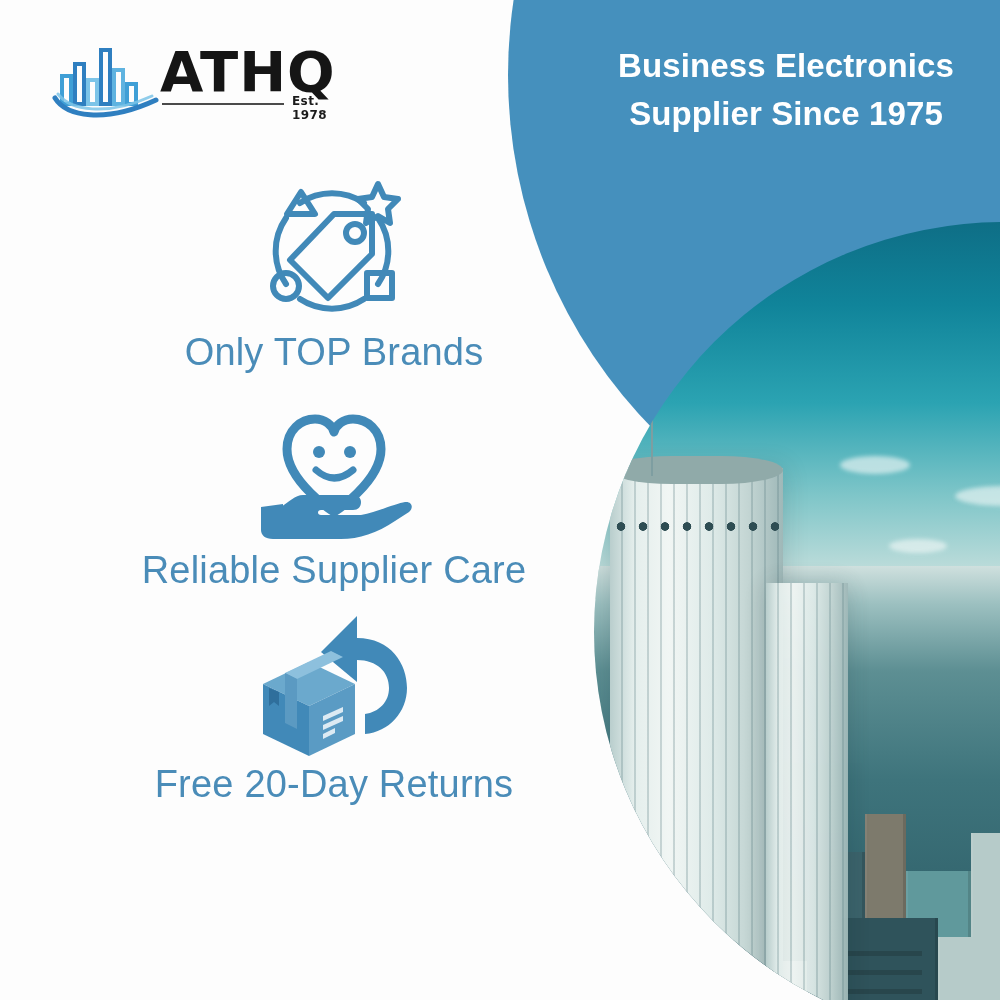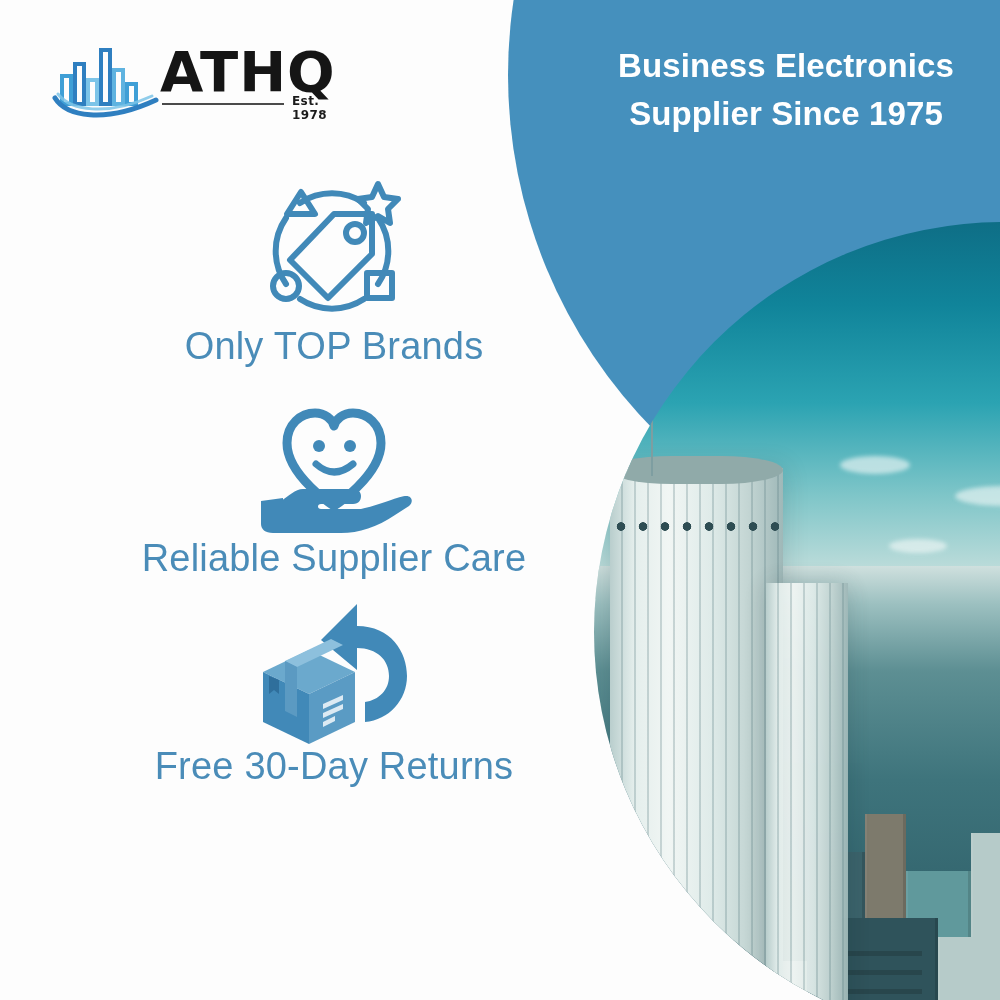--- a/index.html
+++ b/index.html
@@ -207,20 +207,21 @@
     width: 100%;
     text-align: center;
   }
   .feature-icon {
     display: block;
     margin: 0 auto;
     height: 150px;
   }
   .feature-label {
     display: block;
+    margin-top: 6px;
     font-size: 38px;
     color: #4a8cb8;
     font-weight: 400;
     letter-spacing: 0.2px;
     line-height: 1.1;
   }
   .f1 { margin-bottom: 20px; }
   .f2 { margin-bottom: 16px; }
 </style>
 </head>
@@ -391,18 +392,18 @@
 
           <g fill="#dceaf3">
             <path d="M74 108 L94 99 L94 104 L74 113 Z"></path>
             <path d="M74 117 L94 108 L94 113 L74 122 Z"></path>
             <path d="M74 126 L86 120 L86 125 L74 131 Z"></path>
           </g>
 
           <path d="M20 80 L30 84 L30 98 L25 94 L20 98 Z" fill="#2f6f9c"></path>
         </svg>
       </span>
-      <span class="feature-label">Free 30-Day Returns</span>
+      <span class="feature-label">Free 20-Day Returns</span>
     </div>
 
   </div>
 
 </div>
 
 </body></html>

